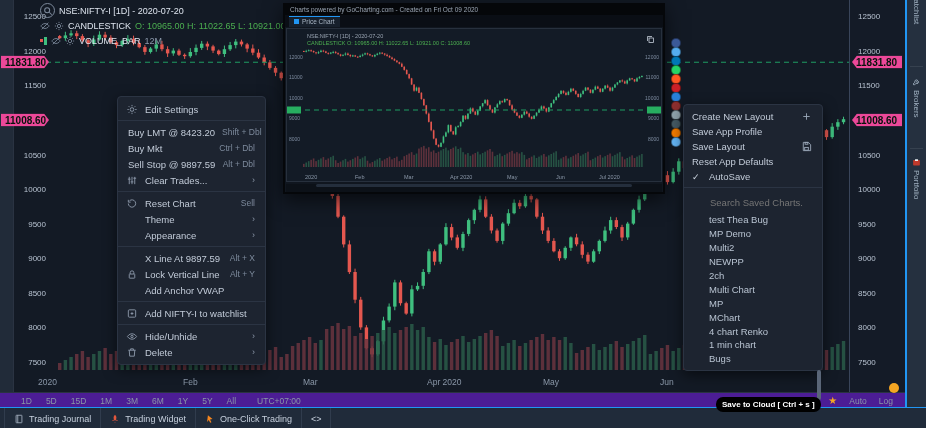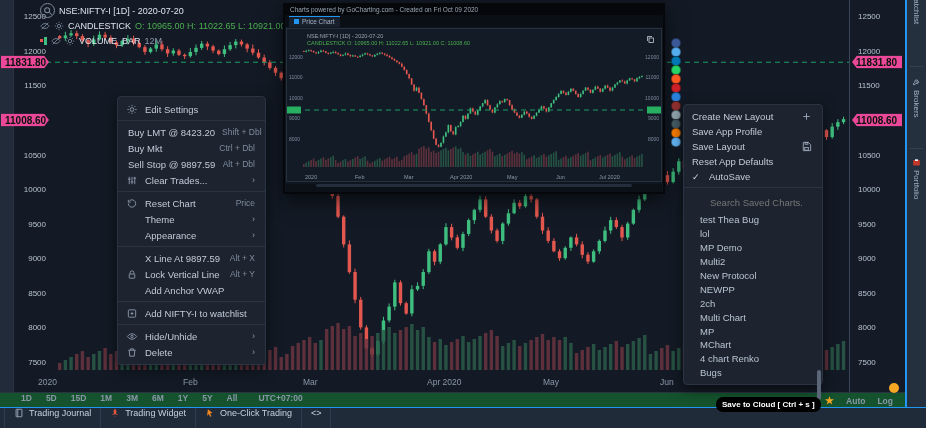--- a/index.html
+++ b/index.html
@@ -33,22 +33,22 @@
   #legend .t{color:#dde4ee;}
   #legend .g{color:#4caf50;}
   #legend .dim{color:#8c99ab;}
   .lic{width:10px;height:10px;color:#7d8a9c;flex:0 0 auto;}
   .swatch{display:inline-block;width:7px;height:8px;position:relative;}
   .swatch i{position:absolute;display:block;}
 
   
   #timeAxis{left:0;top:372px;width:849px;height:20px;z-index:3;}
   #timeAxis .tl{position:absolute;top:5px;font-size:8.5px;color:#8a97a8;white-space:nowrap;}
-  #tfBar{left:0;top:392px;width:905px;height:15px;background:#14532d;border-top:1px solid #2a3342;z-index:6;
-         display:flex;align-items:flex-start;font-size:8.5px;color:#8a97a8;font-weight:bold;}
+  #tfBar{left:0;top:392px;width:905px;height:15px;background:#4c1d95;border-top:1px solid #2a3342;z-index:6;
+         display:flex;align-items:center;font-size:8.5px;color:#8a97a8;}
   #tfBar .rng{padding:0 7px;cursor:pointer;}
   #tfBar .tz{margin-left:14px;}
   #tfRight{position:absolute;right:12px;top:0;height:15px;display:flex;align-items:center;gap:12px;}
   #tfRight .star{color:#f5a623;font-size:10px;}
   #orangeDot{left:889px;top:383px;width:10px;height:10px;border-radius:50%;background:#f5a623;z-index:7;}
 
   
   #sidebar{left:905px;top:0;width:21px;height:407px;background:#25303f;border-left:2px solid #2196f3;z-index:8;}
   .side-tab{position:absolute;left:0;width:19px;display:flex;flex-direction:column;align-items:center;gap:3px;color:#9fb0c0;font-size:8px;}
   .side-tab .vt{writing-mode:vertical-rl;white-space:nowrap;}
@@ -63,21 +63,21 @@
   .mi .sc{color:#7d8a9c;font-size:8.5px;}
   .mi .arr{color:#8d99ab;font-size:9px;}
   .mi.flush{padding-left:10px;}
   .mdiv{height:1px;background:#2b3443;margin:3px 0;}
   #ctxMenu{left:117px;top:96px;width:147px;}
   #layoutMenu{left:683px;top:104px;width:138px;}
   #layoutMenu .mi{height:15px;}
   #layoutMenu .ric{margin-left:auto;width:11px;height:11px;color:#9aa7b8;}
   #searchRow{display:flex;align-items:center;gap:8px;height:22px;padding:0 10px 0 16px;}
   #searchRow input{background:transparent;border:none;outline:none;color:#aab6c5;font-size:9.5px;width:100px;font-family:"Liberation Sans",sans-serif;}
-  .sc-item{height:13.9px;display:flex;align-items:center;padding-left:16px;cursor:pointer;color:#b9c4d2;}
+  .sc-item{height:13.9px;display:flex;align-items:center;padding-left:25px;cursor:pointer;color:#b9c4d2;}
   #menuScroll{position:absolute;right:1px;top:265px;width:4px;height:30px;border-radius:2px;background:#5a6678;}
 
   
   #shareStack{left:668px;top:38px;width:16px;z-index:26;display:flex;flex-direction:column;gap:0px;}
   .share-dot{width:8px;height:8px;border-radius:50%;margin:0 auto -1px auto;border:1px solid rgba(0,0,0,.4);}
 
   
   #overlay{left:283px;top:3px;width:378px;height:187px;background:#10161f;border:2px solid #05070a;z-index:25;box-shadow:0 6px 18px rgba(0,0,0,.6);}
   #ovHeader{height:10px;background:#05070a;color:#9aa5b3;font-size:6.5px;line-height:10px;padding-left:5px;white-space:nowrap;overflow:hidden;}
   #ovTabs{height:12px;background:#0a0e15;display:flex;align-items:center;padding-left:4px;gap:3px;}
@@ -93,21 +93,21 @@
   #ovCopy{position:absolute;right:6px;top:6px;width:9px;height:9px;color:#cfd8e3;z-index:3;}
   #ovBottom{height:8px;background:#0c1118;margin:1px;}
   #ovBottom i{display:block;height:3px;margin:2px 30px;background:#242e3c;border-radius:2px;}
 
   
   #tooltip{left:716px;top:397px;background:#000;color:#fff;font-size:8px;font-weight:bold;
            padding:3px 6px;border-radius:7px;z-index:40;white-space:nowrap;}
 
   
   #bottomBar{left:0;top:407px;width:926px;height:21px;background:#202b3a;border-top:1px solid #2196f3;border-bottom:2px solid #1565c0;z-index:20;display:flex;align-items:center;font-size:9px;color:#c6d0dd;}
-  .bb{display:flex;align-items:flex-start;gap:5px;height:100%;padding:0 9px;border-right:1px solid #303c4d;cursor:pointer;white-space:nowrap;}
+  .bb{display:flex;align-items:center;gap:5px;height:100%;padding:0 9px;border-right:1px solid #303c4d;cursor:pointer;white-space:nowrap;}
   .bb:first-child{border-left:1px solid #303c4d;margin-left:4px;}
   #bbRight{margin-left:auto;display:flex;align-items:center;height:100%;margin-top:44px;}
   #bbRight .bb{border-right:none;border-left:1px solid #303c4d;}
   .bb.lit{background:#2c3a4e;}
   .bic{width:10px;height:10px;color:#aab6c5;flex:0 0 auto;}
   .bic.red{color:#e4573d;} .bic.orange{color:#f5861f;} .bic.blue{color:#5aa0d8;}
 </style>
 </head>
 <body>
 
@@ -704,21 +704,21 @@
       <span class="lbl">Clear Trades...</span>
         <span class="arr">›</span>
     </div>
     <div class="mdiv"></div>
     <div class="mi">
       <svg class="gut" viewBox="0 0 24 24" fill="none" stroke="currentColor" stroke-width="2">
           <path d="M4 12a8 8 0 1 0 2.5-5.8"></path>
           <path d="M4 4v5h5"></path>
         </svg>
       <span class="lbl">Reset Chart</span>
-        <span class="sc">Price</span>
+        <span class="sc">Sell</span>
     </div>
     <div class="mi">
         <span class="gut"></span>
         <span class="lbl">Theme</span>
         <span class="arr">›</span>
       </div>
     <div class="mi">
         <span class="gut"></span>
         <span class="lbl">Appearance</span>
         <span class="arr">›</span>
@@ -1283,30 +1283,29 @@
     <div id="searchRow">
       <svg width="11" height="11" viewBox="0 0 24 24" fill="none" stroke="#aab6c5" stroke-width="2.5">
           <circle cx="10" cy="10" r="6"></circle>
           <path d="M15 15l6 6"></path>
         </svg>
       <input placeholder="Search Saved Charts." style="">
     </div>
     <div>
 
     <div class="sc-item">test Thea Bug</div>
-        <div class="sc-item">lol</div>
         <div class="sc-item">MP Demo</div>
         <div class="sc-item">Multi2</div>
-        <div class="sc-item">New Protocol</div>
         <div class="sc-item">NEWPP</div>
         <div class="sc-item">2ch</div>
         <div class="sc-item">Multi Chart</div>
         <div class="sc-item">MP</div>
         <div class="sc-item">MChart</div>
         <div class="sc-item">4 chart Renko</div>
+        <div class="sc-item">1 min chart</div>
         <div class="sc-item">Bugs</div>
       </div>
     <div id="menuScroll"></div>
   </div>
 
   <div id="tooltip" class="abs">Save to Cloud [ Ctrl + s ]</div>
 
   <div id="bottomBar" class="abs">
     <div class="bb">
       <svg class="bic" viewBox="0 0 24 24" fill="none" stroke="currentColor" stroke-width="2">

